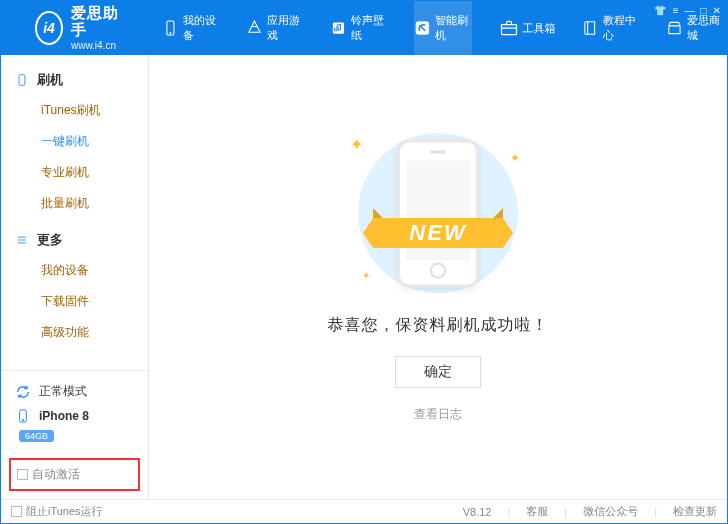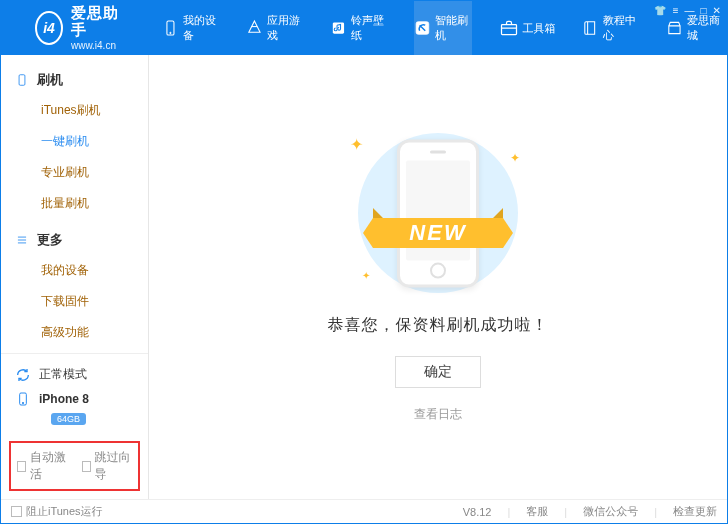--- a/index.html
+++ b/index.html
@@ -32,21 +32,21 @@
   .sidebar { width: 148px; border-right: 1px solid #e6e6e6; display: flex; flex-direction: column; background: #fff; }
   .side-scroll { flex: 1; padding-top: 10px; overflow: hidden; }
   .side-group-hd { display: flex; align-items: center; padding: 6px 14px; color: #333; font-size: 13px; cursor: pointer; font-weight: bold; }
   .side-group-hd svg { width: 14px; height: 14px; margin-right: 8px; stroke: #2a8cf0; fill: none; stroke-width: 1.5; }
   .side-sub { padding: 7px 0 7px 40px; font-size: 12px; color: #a16207; cursor: pointer; }
   .side-sub.active { color: #2a8cf0; }
   
   .side-bottom { border-top: 1px solid #eee; padding: 8px 10px; }
   .side-row { display: flex; align-items: center; gap: 8px; padding: 4px 4px; }
   .side-row svg { width: 16px; height: 16px; }
-  .badge-64 { display: inline-block; background: #5aa6f0; color: #fff; font-size: 9px; padding: 1px 6px; border-radius: 3px; margin-left: 40px; margin-top: 2px; }
+  .badge-64 { display: inline-block; background: #5aa6f0; color: #fff; font-size: 9px; padding: 1px 6px; border-radius: 3px; margin-left: 8px; margin-top: 2px; }
   
   .side-checks { border: 2px solid #e33; padding: 6px 6px; display: flex; gap: 14px; margin: 8px; }
   .chk { display: flex; align-items: center; gap: 4px; color: #888; cursor: pointer; }
   .chk-box { width: 11px; height: 11px; border: 1px solid #bbb; background: #fff; }
   
   
   .main { flex: 1; background: #fff; display: flex; flex-direction: column; align-items: center; justify-content: center; position: relative; }
   .illus { width: 200px; height: 180px; position: relative; }
   .illus-circle { position: absolute; left: 50%; top: 50%; width: 160px; height: 160px; background: #def2ff; border-radius: 50%; transform: translate(-50%, -55%); }
   .phone { position: absolute; left: 50%; top: 50%; transform: translate(-50%, -55%); width: 82px; height: 148px; background: #fff; border: 3px solid #e8e8e8; border-radius: 12px; box-shadow: 0 2px 6px rgba(0,0,0,.08); }
@@ -191,24 +191,20 @@
           </svg>
         <span style="font-weight:bold;color:#333">iPhone 8</span>
       </div>
       <span class="badge-64">64GB</span>
     </div>
 
     <div class="side-checks">
       <label class="chk">
         <span class="chk-box"></span>
         <span>自动激活</span>
-      </label>
-      <label class="chk">
-        <span class="chk-box"></span>
-        <span>跳过向导</span>
       </label>
     </div>
   </div>
 
   <div class="main">
     <div class="illus">
       <div class="illus-circle"></div>
       <span class="sparkle" style="left:12px;top:4px;font-size:16px">✦</span>
       <span class="sparkle" style="right:18px;top:20px;font-size:12px">✦</span>
       <span class="sparkle" style="left:24px;bottom:30px;font-size:10px">✦</span>

